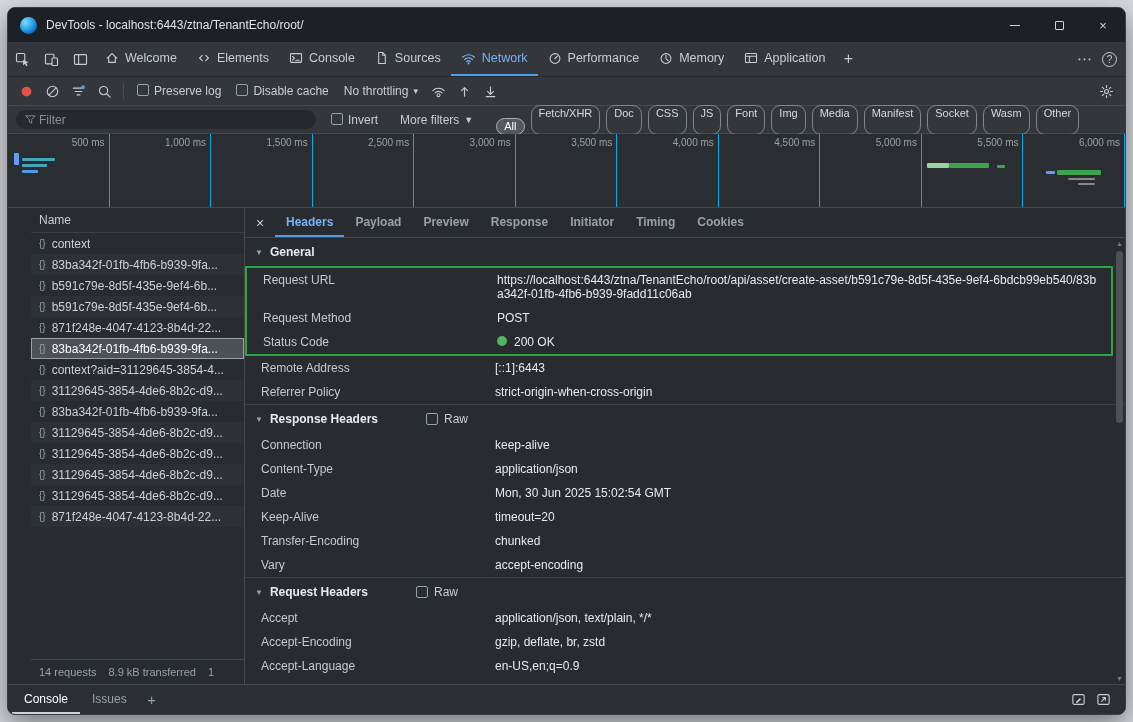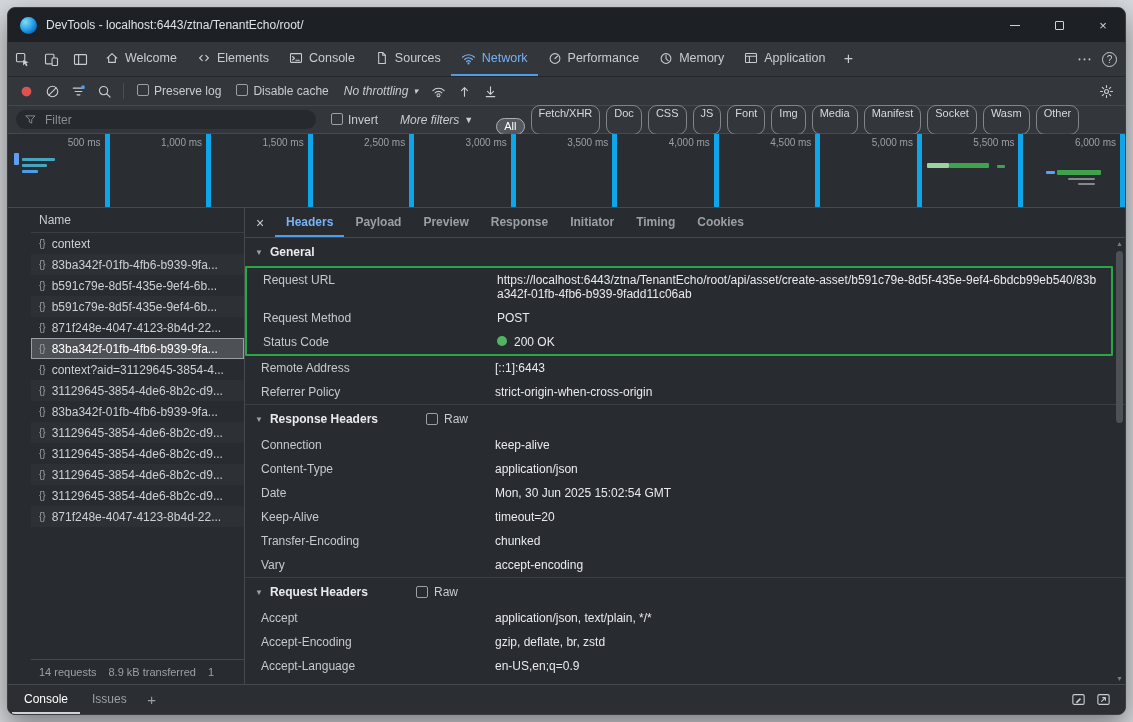--- a/index.html
+++ b/index.html
@@ -30,40 +30,40 @@
   .help-glyph{width:15px;height:15px;border:1.2px solid #c9ccd1;border-radius:50%;color:#c9ccd1;
     font-size:10px;display:flex;align-items:center;justify-content:center;}
 
   
   .net-toolbar{height:29px;background:#33373c;display:flex;align-items:center;gap:1px;padding:0 6px;
     border-bottom:1px solid #45484d;flex:0 0 auto;color:#c9ccd1;}
   .nt-btn{width:25px;height:24px;display:flex;align-items:center;justify-content:center;color:#c9ccd1;}
   .divider{width:1px;height:16px;background:#4a4e53;margin:0 5px;}
   .cb-label{display:flex;align-items:flex-start;gap:5px;font-size:12px;color:#c9ccd1;margin:0 7px;white-space:nowrap;}
   .cb{width:12px;height:12px;border:1.2px solid #9aa0a6;border-radius:2px;display:inline-block;flex:0 0 auto;}
-  .throttle{display:flex;align-items:center;gap:5px;font-size:12px;color:#c9ccd1;margin:0 7px;white-space:nowrap;font-style:italic;}
+  .throttle{display:flex;align-items:center;gap:5px;font-size:12px;color:#c9ccd1;margin:0 7px;white-space:nowrap;}
   .caret{font-size:9px;color:#c9ccd1;}
   .spacer{flex:1;}
 
   
   .filter-bar{height:28px;background:#33373c;display:flex;align-items:center;padding:0 8px;gap:8px;
     border-bottom:1px solid #45484d;flex:0 0 auto;}
-  .filter-input-wrap{display:flex;align-items:center;gap:6px;background:#26292d;border-radius:10px;height:19px;
+  .filter-input-wrap{display:flex;align-items:center;background:#26292d;border-radius:10px;height:19px;
     padding:0 8px;width:300px;color:#8a8e94;}
   .filter-input{background:transparent;border:none;outline:none;color:#d6d9dd;font-size:12px;width:100%;
     font-family:"Liberation Sans",sans-serif;}
   .filter-input::placeholder{color:#8a8e94;}
   .chips{display:flex;gap:6px;margin-left:8px;flex-wrap:nowrap;overflow:hidden;}
   .chip{border:1px solid #82868c;border-radius:9px;padding:1.5px 7px;font-size:11px;color:#d6d9dd;white-space:nowrap;}
   .chip.active{background:#55595e;border-color:#aab0b6;color:#fff;margin-top:13px;}
 
   
   .timeline{position:relative;height:74px;background:#2a2d31;border-bottom:1px solid #45484d;flex:0 0 auto;}
   .tl-cells{display:flex;height:100%;}
-  .tl-cell{flex:1;border-right:5px solid #0ea5e9;position:relative;}
+  .tl-cell{flex:1;border-right:1px solid #0ea5e9;position:relative;}
   .tl-label{position:absolute;top:3px;right:4px;font-size:10px;color:#9aa0a6;}
   .tl-bars{position:absolute;inset:0;}
   .wbar{position:absolute;border-radius:1px;}
 
   
   .main{flex:1;display:flex;min-height:0;margin-left:23px;}
   .left-panel{width:214px;border-right:1px solid #45484d;display:flex;flex-direction:column;background:#282b2f;flex:0 0 auto;}
   .list-header{height:25px;display:flex;align-items:center;padding-left:8px;font-size:12px;color:#c9ccd1;
     border-bottom:1px solid #3b3f44;flex:0 0 auto;}
   .req-rows{flex:1;overflow:hidden;}

